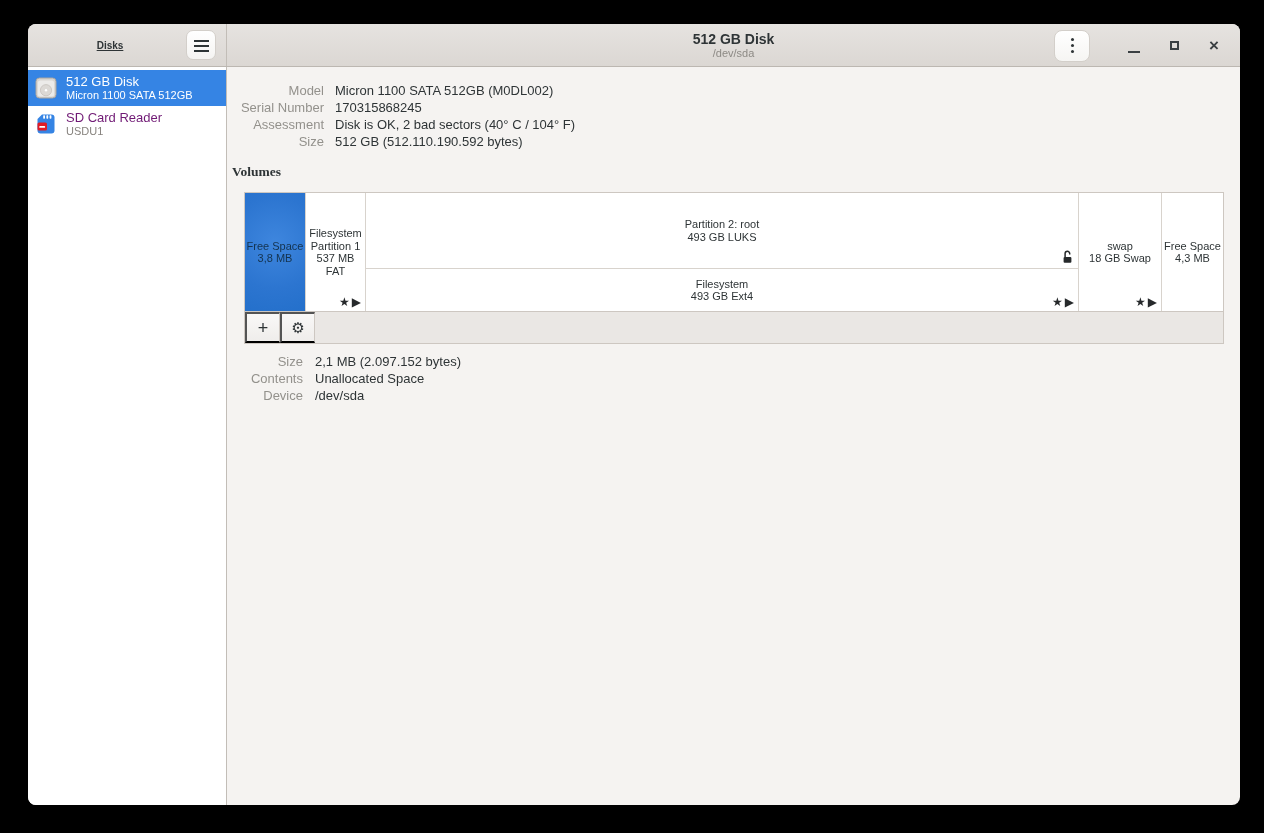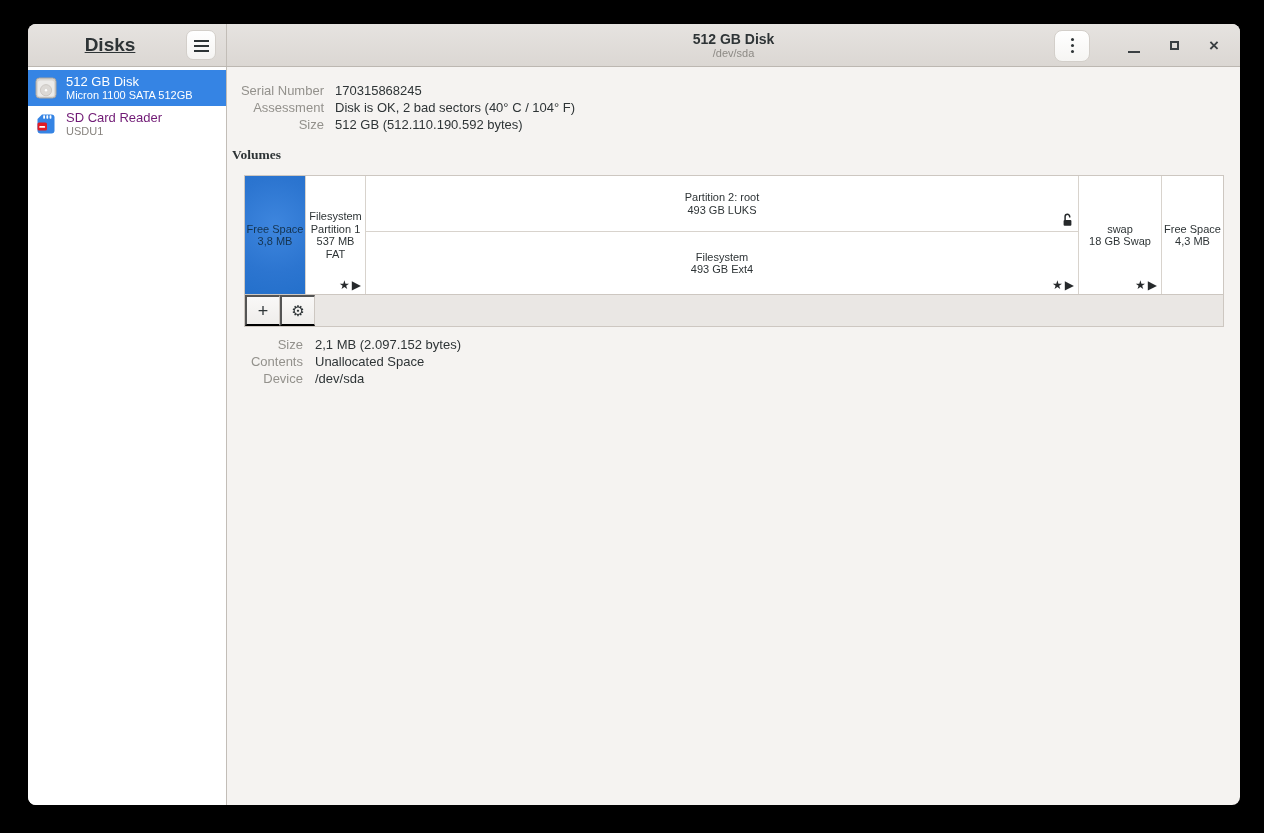--- a/index.html
+++ b/index.html
@@ -8,21 +8,21 @@
   .stage { position:relative; width:1264px; height:833px; background:#000; }
 
   .window { position:absolute; left:28px; top:24px; width:1212px; height:781px;
             background:#f5f3f1; border-radius:8px; overflow:hidden; }
 
   
   .titlebar { display:flex; height:43px; background:linear-gradient(#e6e3e0,#dbd7d3);
               border-bottom:1px solid #bcb7b1; }
   .tb-left { position:relative; width:199px; flex:0 0 199px; border-right:1px solid #c2bdb7;
              display:flex; align-items:center; justify-content:center; }
-  .tb-app-title { font-size:19px; font-weight:bold; color:#2e3436; margin-right:34px;text-decoration:underline; }
+  .tb-app-title { font-size:10px; font-weight:bold; color:#2e3436; margin-right:34px;text-decoration:underline; }
   .hamburger-btn { position:absolute; right:10px; top:6px; width:30px; height:30px;
                    border:1px solid #d3cfca; border-radius:7px;
                    background:linear-gradient(#ffffff,#f5f4f2); cursor:pointer;
                    display:flex; align-items:center; justify-content:center; }
   .hamburger { display:block; width:15px; height:2px; background:#2e3436; margin-top:-8px;
                box-shadow:0 5px 0 #2e3436, 0 10px 0 #2e3436; }
 
   .tb-main { flex:1; position:relative; display:flex; flex-direction:column;
              align-items:center; justify-content:center; }
   .win-title { font-size:14px; font-weight:bold; color:#2e3436; line-height:16px; }
@@ -65,21 +65,21 @@
 
   
   .vol-box { margin:12px 0 0 17px; width:980px; height:120px; display:flex;
              border:1px solid #cdc7c1; background:#fff; }
   .vol-col { position:relative; border-right:1px solid #d8d3cd; display:flex;
              flex-direction:column; align-items:stretch; }
   .vol-col:last-child { border-right:none; }
   .vol-cell { position:relative; display:flex; align-items:center; justify-content:center;
               text-align:center; cursor:pointer; }
   .vol-cell.full { flex:1; }
-  .vol-cell.top { height:56px; border-bottom:1px solid #d8d3cd; }
+  .vol-cell.top { height:76px; border-bottom:1px solid #d8d3cd; }
   .vol-cell.bottom { flex:1; }
   .vol-line { font-size:11px; line-height:12.5px; color:#2e3436; }
   .free-left { width:61px; flex:0 0 61px;
                background:radial-gradient(circle at 50% 42%, #3e86de 0%, #2c75d0 62%, #2470cb 100%); }
   .free-left .vol-line { color:#14334f; }
   .p1 { width:60px; flex:0 0 60px; }
   .p2 { flex:1; }
   .p3 { width:83px; flex:0 0 83px; }
   .free-right { width:61px; flex:0 0 61px; }
   .cell-icons { position:absolute; right:4px; bottom:2px; display:flex; align-items:center; }
@@ -158,20 +158,24 @@
             <div class="side-title">SD Card Reader</div>
             <div class="side-sub">USDU1</div>
           </div>
         </div>
       </aside>
 
       <main class="content">
 
         <div class="drive-info">
           <div class="info-row">
+            <span class="info-label">Model</span>
+            <span class="info-value">Micron 1100 SATA 512GB (M0DL002)</span>
+          </div>
+          <div class="info-row">
             <span class="info-label">Serial Number</span>
             <span class="info-value">170315868245</span>
           </div>
           <div class="info-row">
             <span class="info-label">Assessment</span>
             <span class="info-value">Disk is OK, 2 bad sectors (40° C / 104° F)</span>
           </div>
           <div class="info-row">
             <span class="info-label">Size</span>
             <span class="info-value">512 GB (512.110.190.592 bytes)</span>

